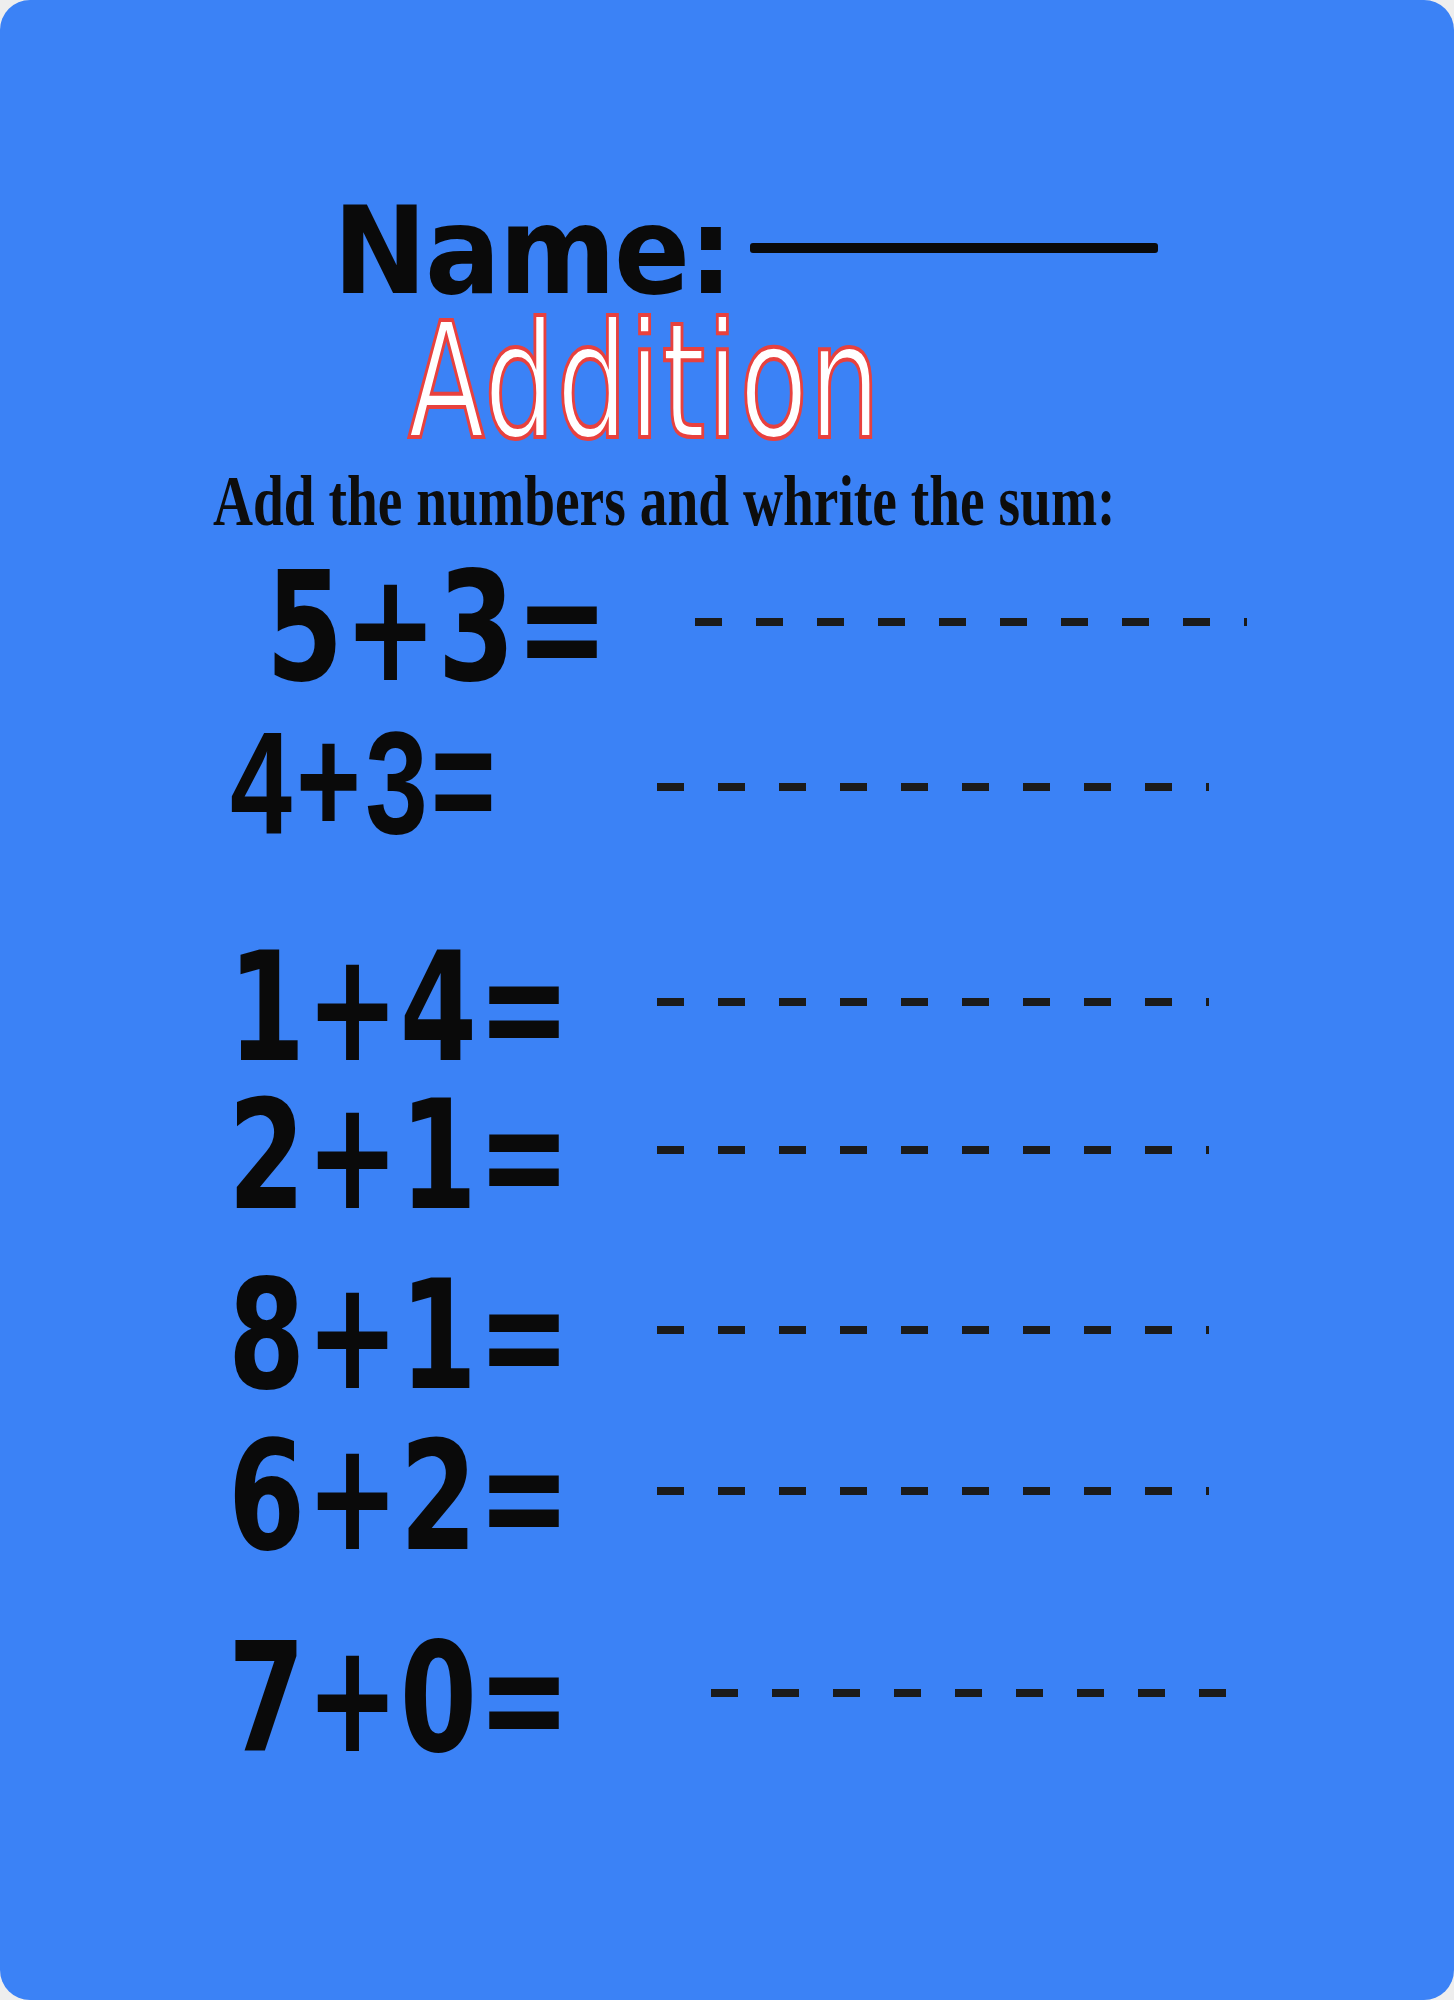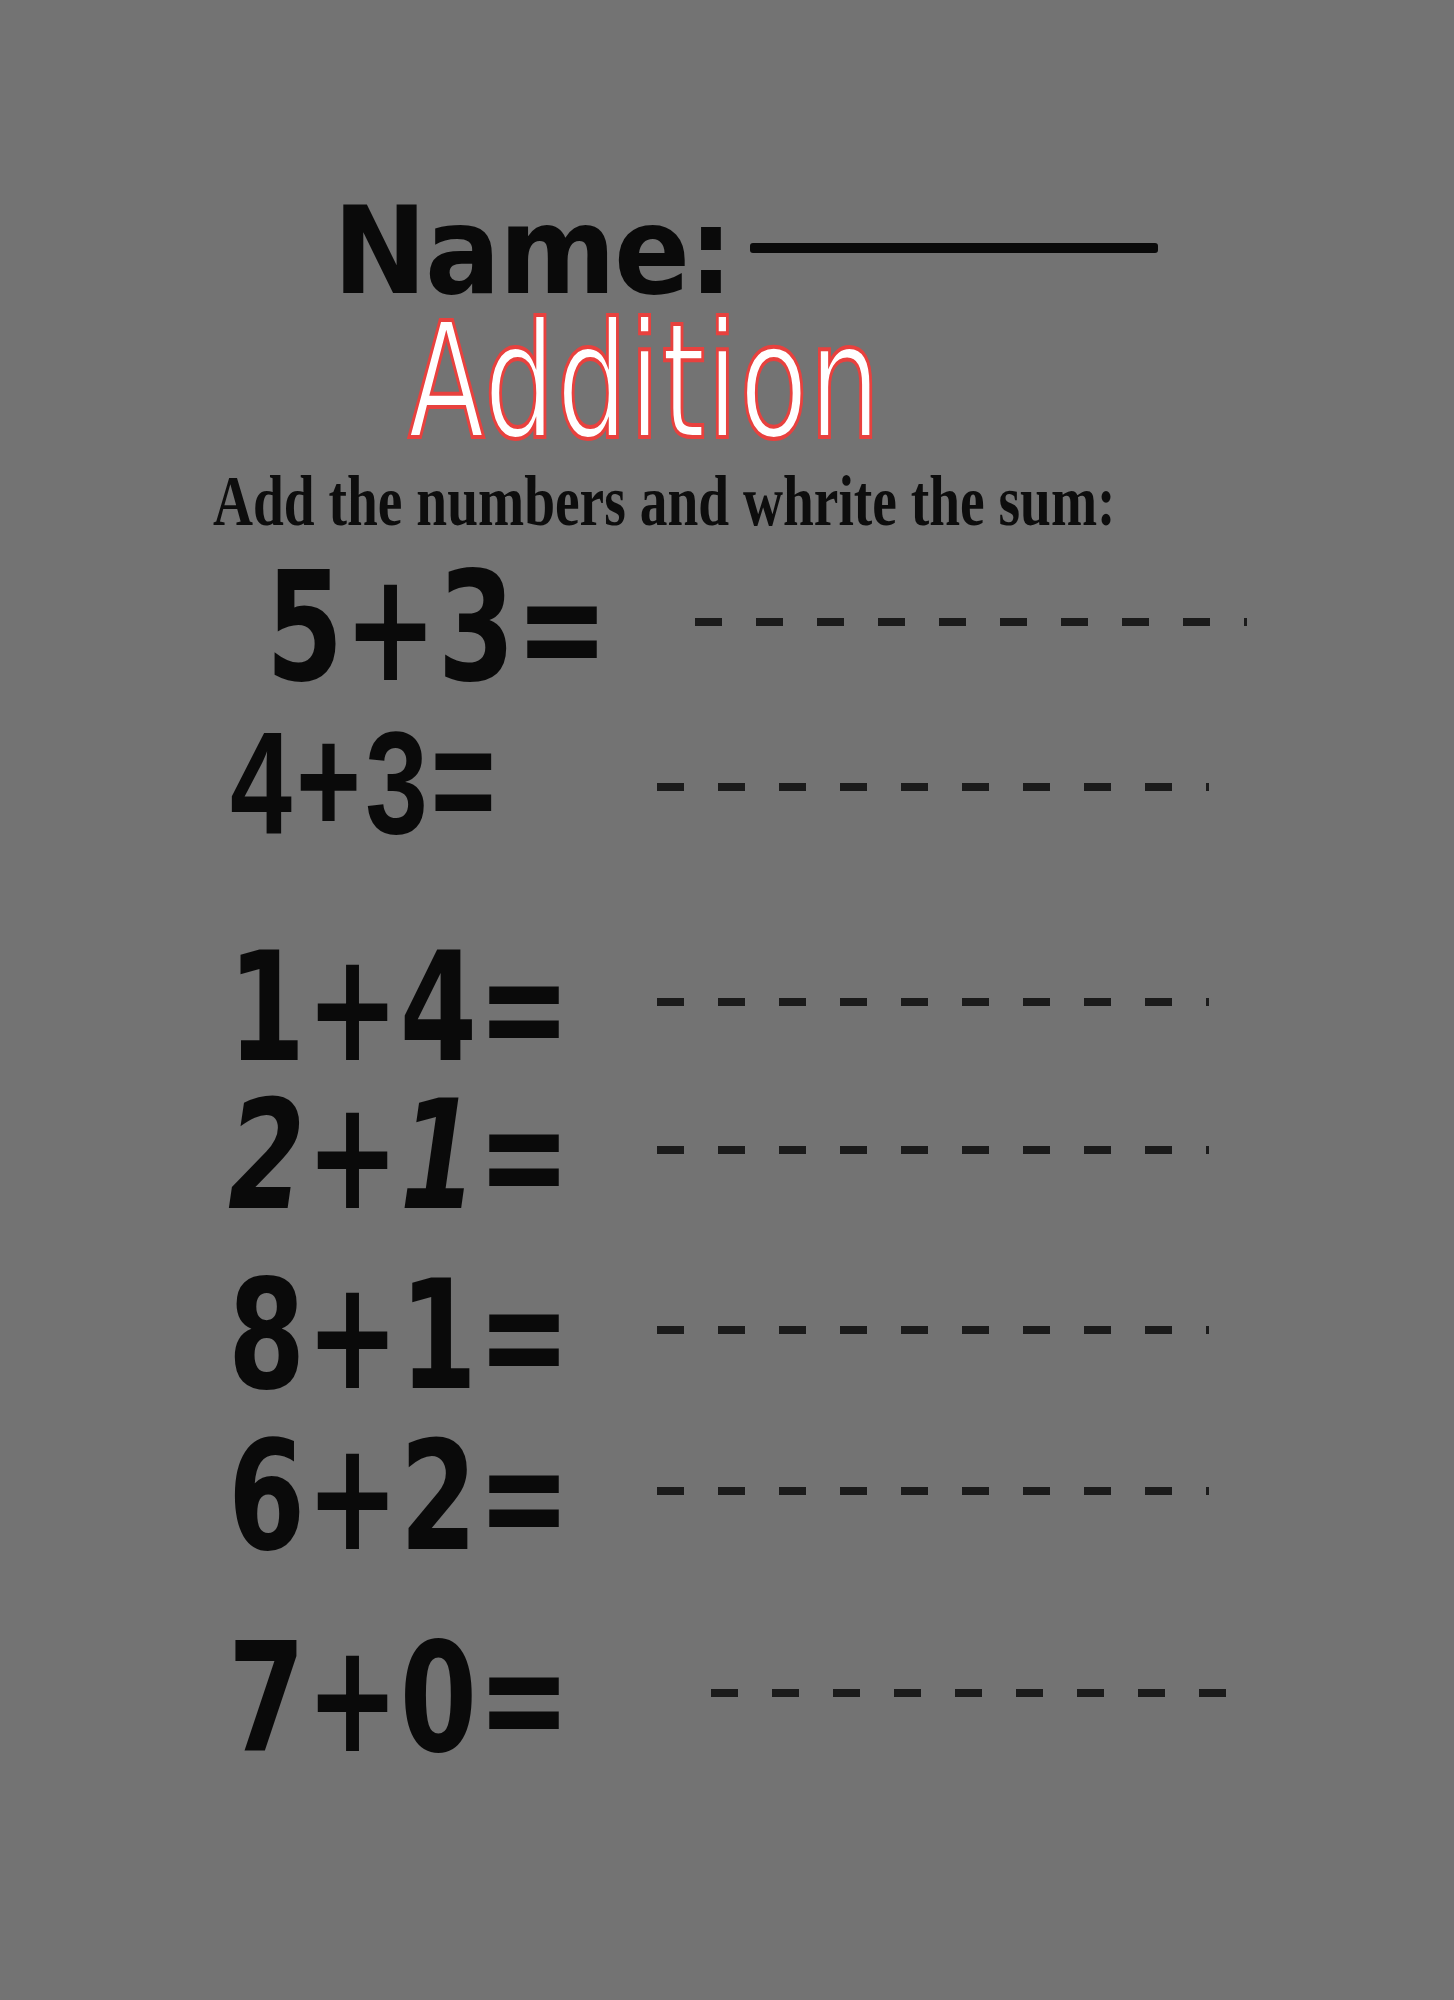--- a/index.html
+++ b/index.html
@@ -1,21 +1,22 @@
 <!DOCTYPE html>
 <html><head>
 <meta charset="utf-8">
 <style>
   html,body{margin:0;padding:0;background:#eee;}
   .page{
     position:relative;
     width:1454px;height:2000px;
-    background:#737373;
+    background:#3b82f6;
     overflow:hidden;
     font-family:"DejaVu Sans",sans-serif;
+    border-radius:30px;
   }
   
   .name-label{
     position:absolute;left:333px;top:190px;
     font-size:122px;font-weight:bold;line-height:1;
     color:#0a0a0a;letter-spacing:-2px;
     transform:scaleX(.92);transform-origin:left top;
     white-space:nowrap;
   }
   .name-line{
@@ -38,21 +39,21 @@
     font-size:72px;font-weight:bold;line-height:1;
     color:#0d0d0d;
     transform:scaleX(.77);transform-origin:left top;
     white-space:nowrap;
   }
   
   .row{position:absolute;left:228px;width:1100px;height:160px;}
   .row:nth-of-type(1){top:552px;margin-left:38px;}
   .row:nth-of-type(2){top:717px;font-family:Liberation Mono, monospace;}
   .row:nth-of-type(3){top:932px;}
-  .row:nth-of-type(4){top:1080px;font-style:italic;}
+  .row:nth-of-type(4){top:1080px;}
   .row:nth-of-type(5){top:1260px;}
   .row:nth-of-type(6){top:1421px;}
   .row:nth-of-type(7){top:1623px;}
   .problem{
     position:absolute;left:0;top:0;
     font-size:152px;font-weight:bold;line-height:1;
     color:#0a0a0a;letter-spacing:1px;
     transform:scaleX(.73);transform-origin:left top;
     white-space:nowrap;
   }

